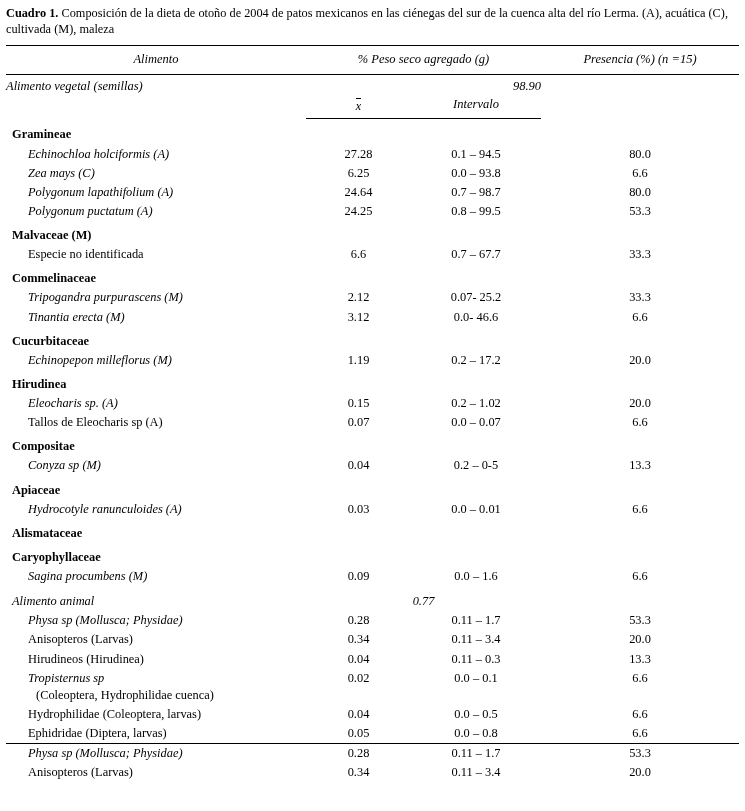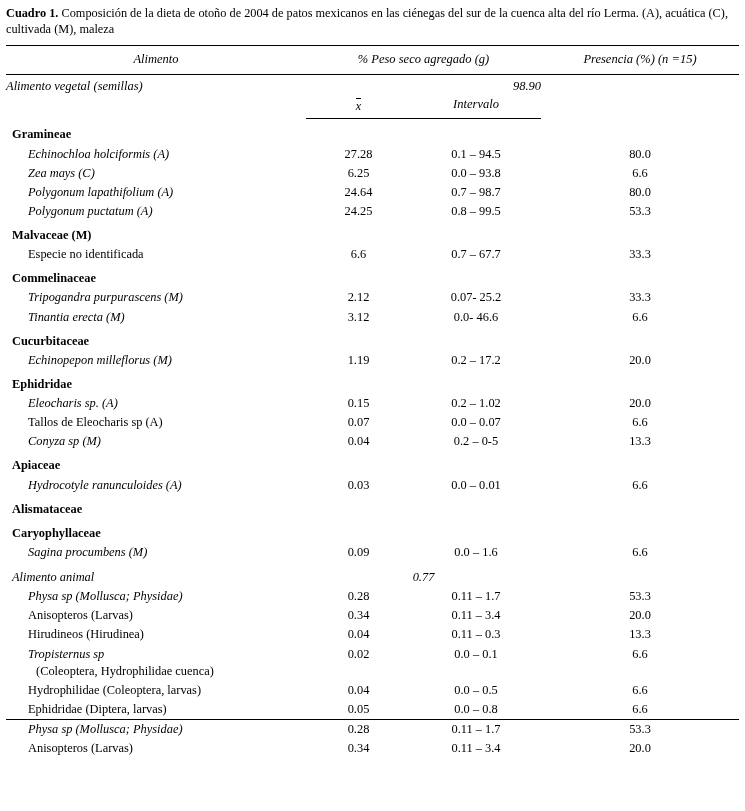--- a/index.html
+++ b/index.html
@@ -267,36 +267,42 @@
           <td class="num"></td>
           <td class="num"></td>
         </tr>
         <tr class="body-row">
           <td class="name sp-indent italic">Echinopepon milleflorus   (M)</td>
           <td class="num">1.19</td>
           <td class="num">0.2 – 17.2</td>
           <td class="num">20.0</td>
         </tr>
         <tr class="body-row">
-          <td class="name family">Ephidridae</td>
+          <td class="name family">Hirudinea</td>
           <td class="num"></td>
           <td class="num"></td>
           <td class="num"></td>
         </tr>
         <tr class="body-row">
           <td class="name sp-indent italic">Eleocharis sp.  (A)</td>
           <td class="num">0.15</td>
           <td class="num">0.2 – 1.02</td>
           <td class="num">20.0</td>
         </tr>
         <tr class="body-row">
           <td class="name sp-indent">Tallos de Eleocharis sp  (A)</td>
           <td class="num">0.07</td>
           <td class="num">0.0 – 0.07</td>
           <td class="num">6.6</td>
+        </tr>
+        <tr class="body-row">
+          <td class="name family">Compositae</td>
+          <td class="num"></td>
+          <td class="num"></td>
+          <td class="num"></td>
         </tr>
         <tr class="body-row">
           <td class="name sp-indent italic">Conyza sp  (M)</td>
           <td class="num">0.04</td>
           <td class="num">0.2 – 0-5</td>
           <td class="num">13.3</td>
         </tr>
         <tr class="body-row">
           <td class="name family">Apiaceae</td>
           <td class="num"></td>

